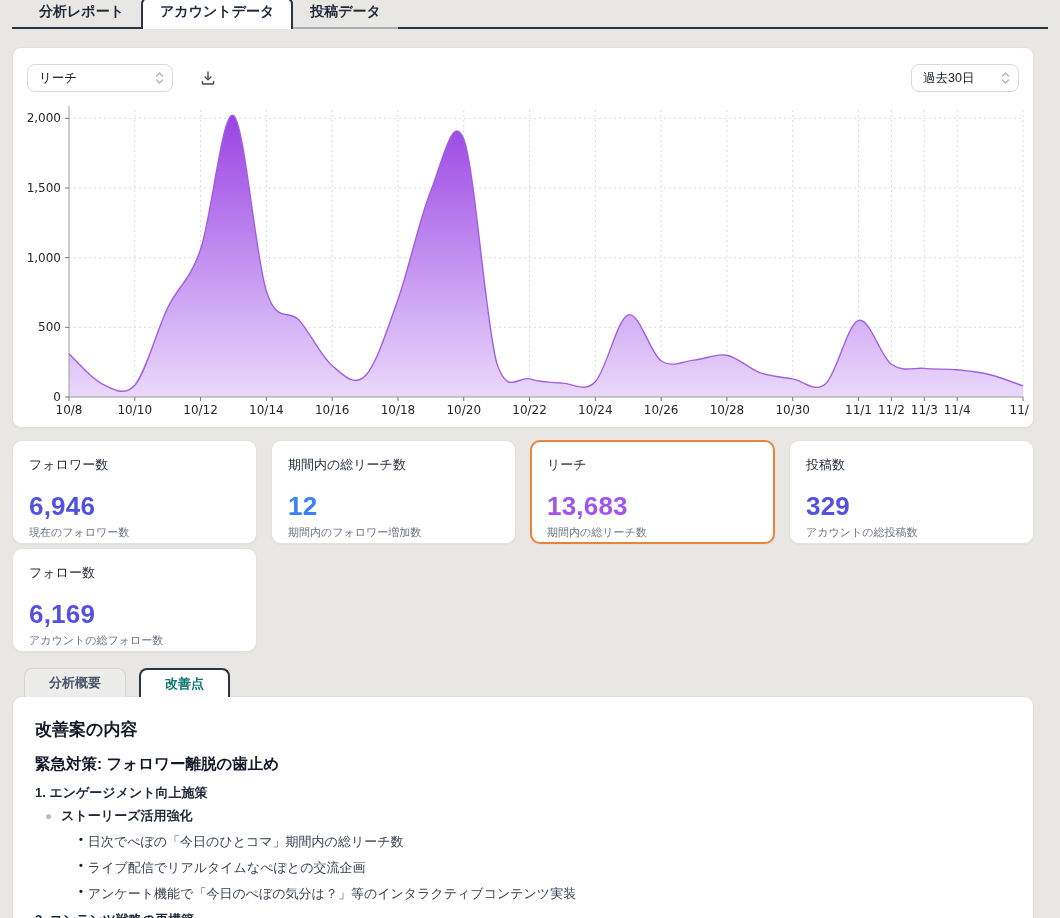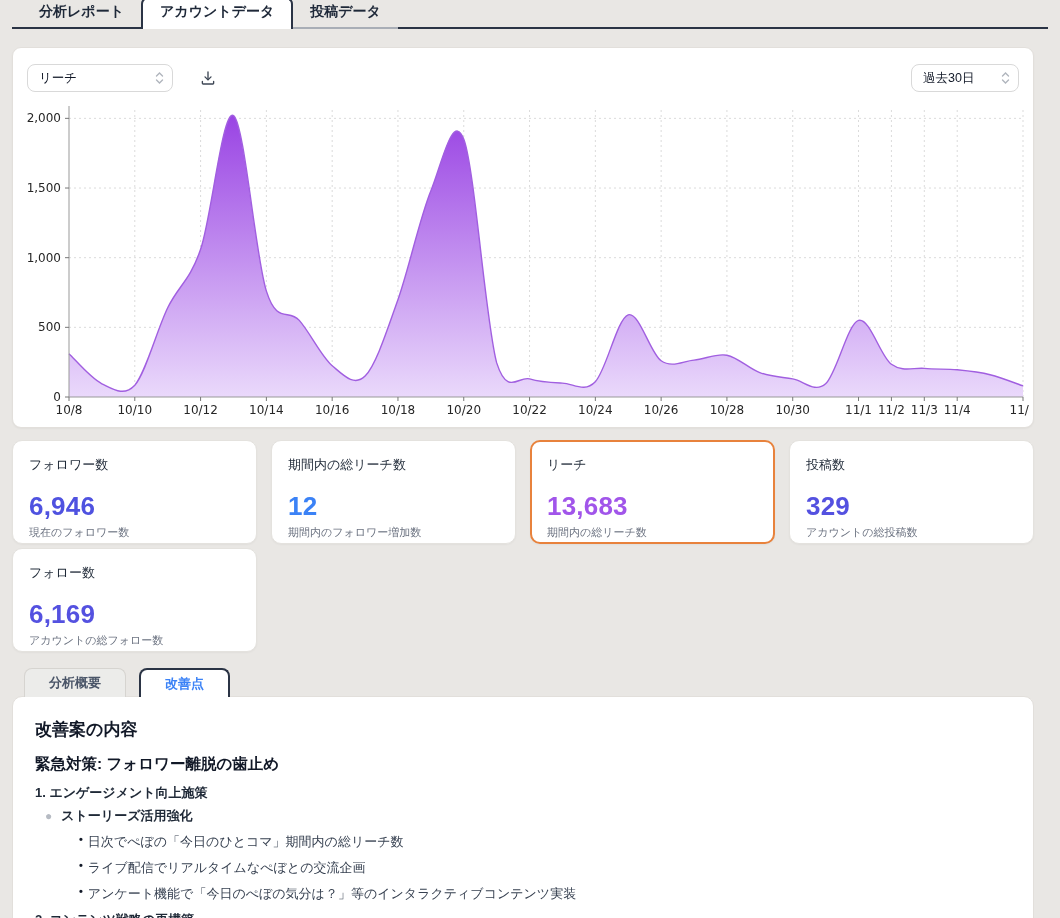--- a/index.html
+++ b/index.html
@@ -54,21 +54,21 @@
   .card-title { font-size:13px; font-weight:500; color:#1f2937; }
   .card-value { font-size:26px; font-weight:700; margin-top:17px; letter-spacing:.2px; }
   .card-label { font-size:11px; color:#6b7280; margin-top:3px; }
   
   .an-tabs { position:absolute; left:24px; top:668px; display:flex; gap:13px; align-items:flex-end; z-index:2; }
   .an-tab {
     height:29px; padding:0 24px; display:flex; align-items:center;
     font-size:13px; font-weight:700; border-radius:8px 8px 0 0; cursor:pointer;
   }
   .an-tab.inactive { background:#ececea; border:1px solid #d6d4d0; border-bottom:none; color:#4a5568; }
-  .an-tab.active { background:#fff; border:2px solid #2b3445; border-bottom:none; color:#3b82f6; }
+  .an-tab.active { background:#fff; border:2px solid #2b3445; border-bottom:none; color:#0f766e; }
   .improve-panel {
     position:absolute; left:12px; top:696px; width:1022px; height:300px;
     background:#fff; border:1px solid #e2dfdb; border-radius:10px;
     padding:21px 22px; z-index:1;
   }
   .imp-h2 { font-size:17px; font-weight:700; color:#111827; }
   .imp-h3 { font-size:15.5px; font-weight:700; color:#111827; margin-top:13px; }
   .imp-list { margin-top:9px; }
   .li-num { font-size:13px; font-weight:700; color:#1f2937; margin:6px 0 5px; }
   .li-bullet { display:flex; align-items:baseline; margin:5px 0 5px 10px; }

